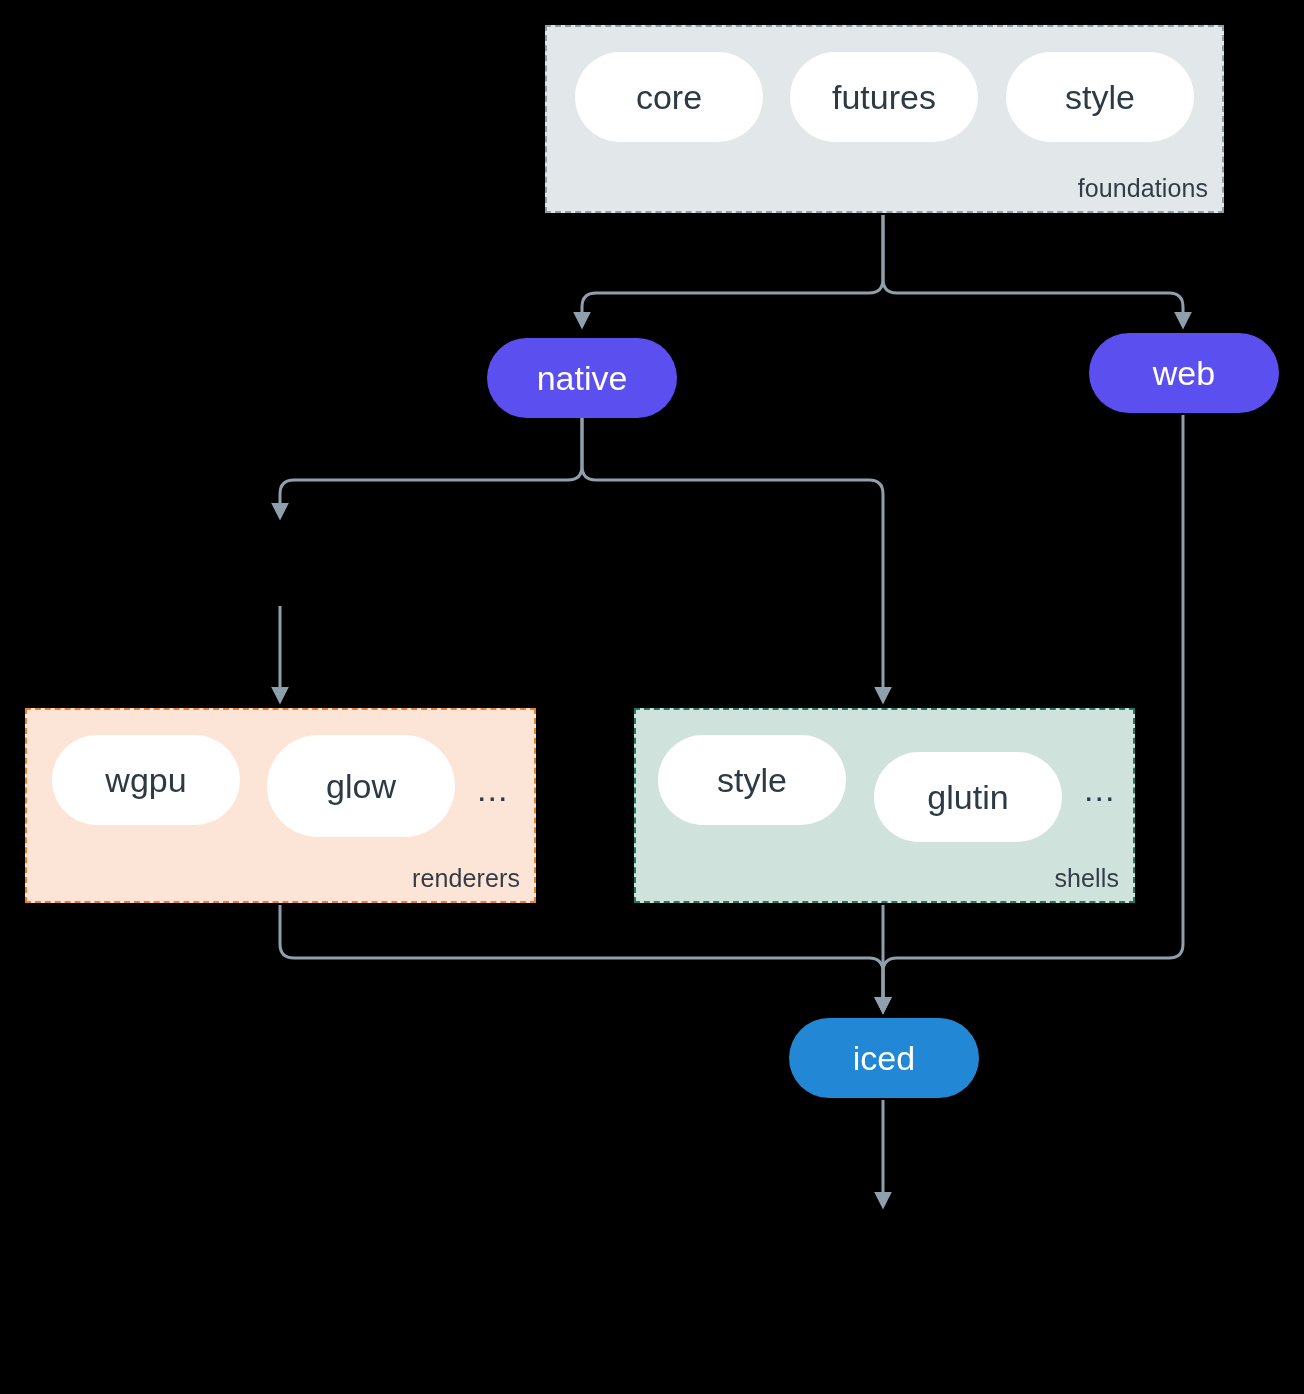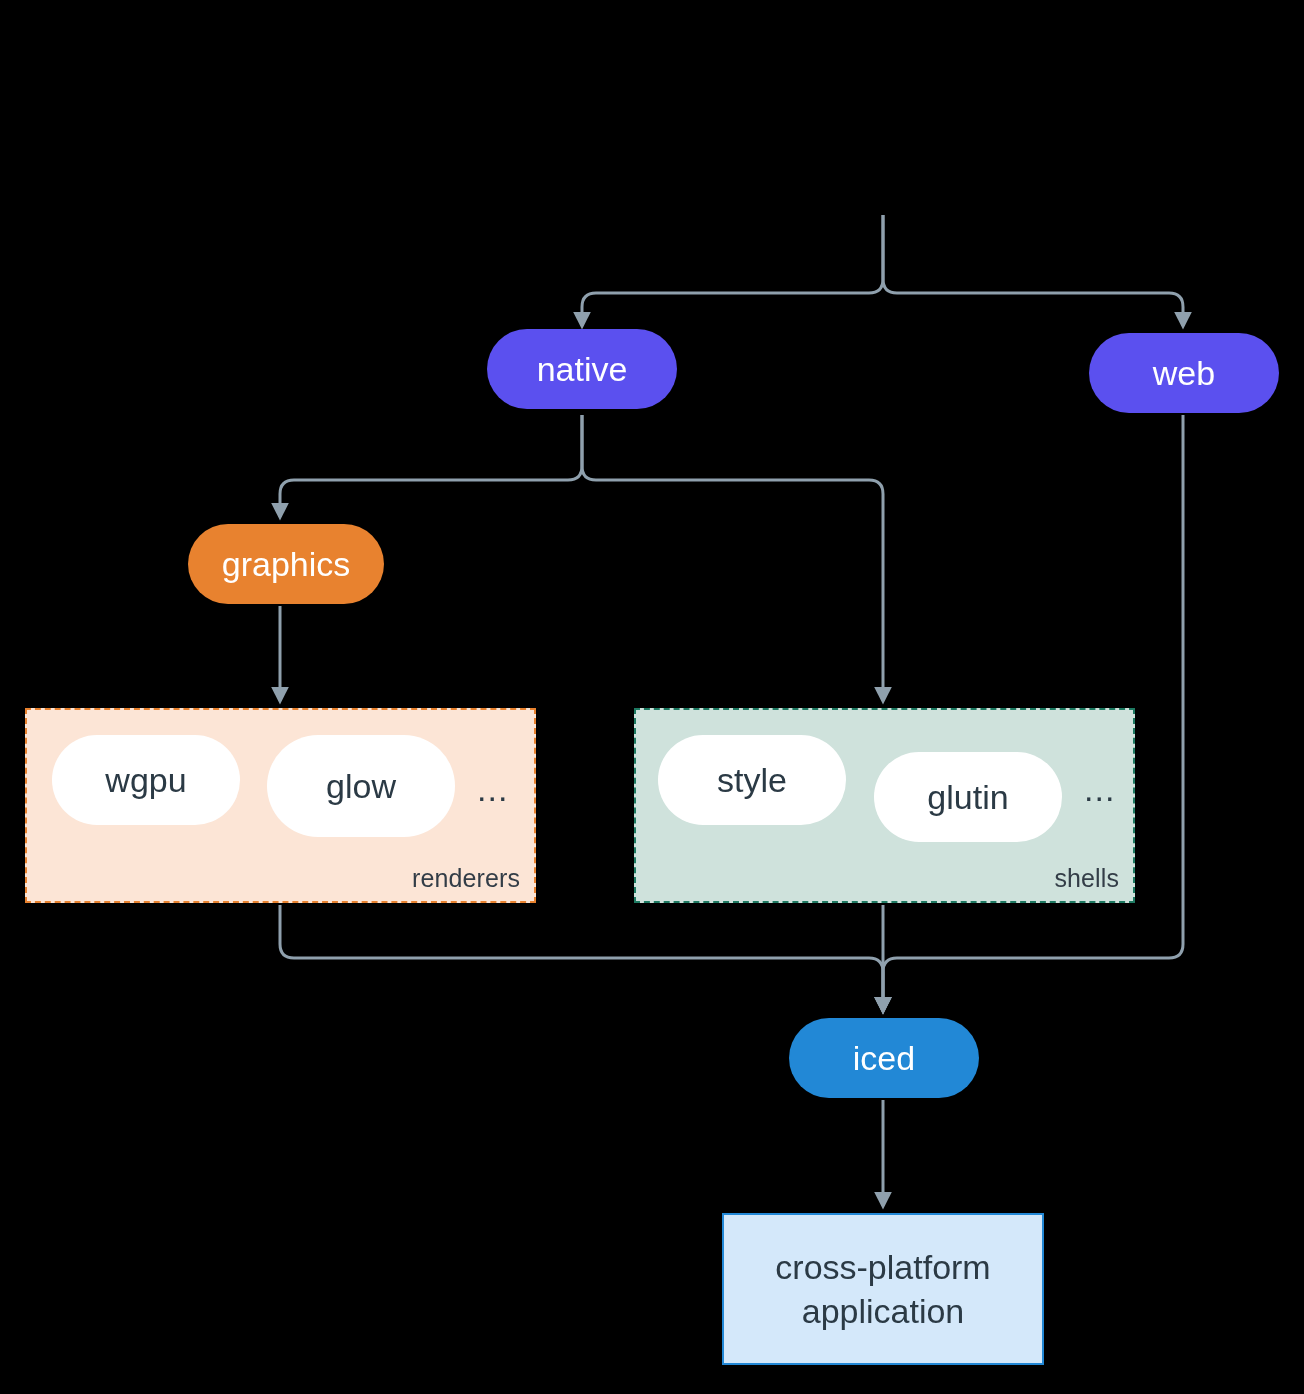--- a/index.html
+++ b/index.html
@@ -86,21 +86,21 @@
     position: absolute;
     display: flex;
     align-items: center;
     justify-content: center;
     box-sizing: border-box;
     border-radius: 999px;
     color: #ffffff;
     font-size: 34px;
     white-space: nowrap;
   }
-  .node-native { left: 487px; top: 329px; width: 190px; height: 80px; background: #5b50ef; }
+  .node-native { left: 487px; top: 338px; width: 190px; height: 80px; background: #5b50ef; }
   .node-web    { left: 1089px; top: 333px; width: 190px; height: 80px; background: #5b50ef; justify-content: center; }
   .node-graphics { left: 188px; top: 524px; width: 196px; height: 80px; background: #e8822f; }
   .node-iced   { left: 789px; top: 1018px; width: 190px; height: 80px; background: #2288d6; }
   .boxnode {
     position: absolute;
     box-sizing: border-box;
     display: flex;
     flex-direction: column;
     align-items: center;
     justify-content: center;
@@ -138,20 +138,32 @@
 
     <path d="M 280 905 L 280 944 Q 280 958 294 958 L 869 958 Q 883 958 883 972 L 883 1011" fill="none" stroke="#8fa0ad" stroke-width="3" marker-end="url(#arrow)"></path>
 
     <path d="M 883 905 L 883 1011" fill="none" stroke="#8fa0ad" stroke-width="3" marker-end="url(#arrow)"></path>
 
     <path d="M 1183 415 L 1183 944 Q 1183 958 1169 958 L 897 958 Q 883 958 883 972 L 883 1011" fill="none" stroke="#8fa0ad" stroke-width="3" marker-end="url(#arrow)"></path>
 
     <path d="M 883 1100 L 883 1206" fill="none" stroke="#8fa0ad" stroke-width="3" marker-end="url(#arrow)"></path>
   </svg>
 
+  <div class="group group-foundations">
+    <div class="pill pill-white" style="left:28px; top:25px; width:188px; height:90px;">
+      <span>core</span>
+    </div>
+    <div class="pill pill-white" style="left:243px; top:25px; width:188px; height:90px;">
+      <span>futures</span>
+    </div>
+    <div class="pill pill-white" style="left:459px; top:25px; width:188px; height:90px;">
+      <span>style</span>
+    </div>
+    <div class="group-label">foundations</div>
+  </div>
 
   <div class="group group-renderers">
     <div class="pill pill-white" style="left:25px; top:25px; width:188px; height:90px;">
       <span>wgpu</span>
     </div>
     <div class="pill pill-white" style="left:240px; top:25px; width:188px; height:102px;">
       <span>glow</span>
     </div>
     <div class="ellipsis" style="left:450px; top:62px;">...</div>
     <div class="group-label">renderers</div>
@@ -169,26 +181,19 @@
   </div>
 
   <div class="node node-native">
     <span>native</span>
   </div>
 
   <div class="node node-web">
     <span>web</span>
   </div>
 
-  <div class="node node-graphics">
-    <span>graphics</span>
-  </div>
 
   <div class="node node-iced">
     <span>iced</span>
   </div>
 
-  <div class="boxnode">
-    <span>cross-platform</span>
-    <span>application</span>
-  </div>
 
 </div>
 
 </body></html>

